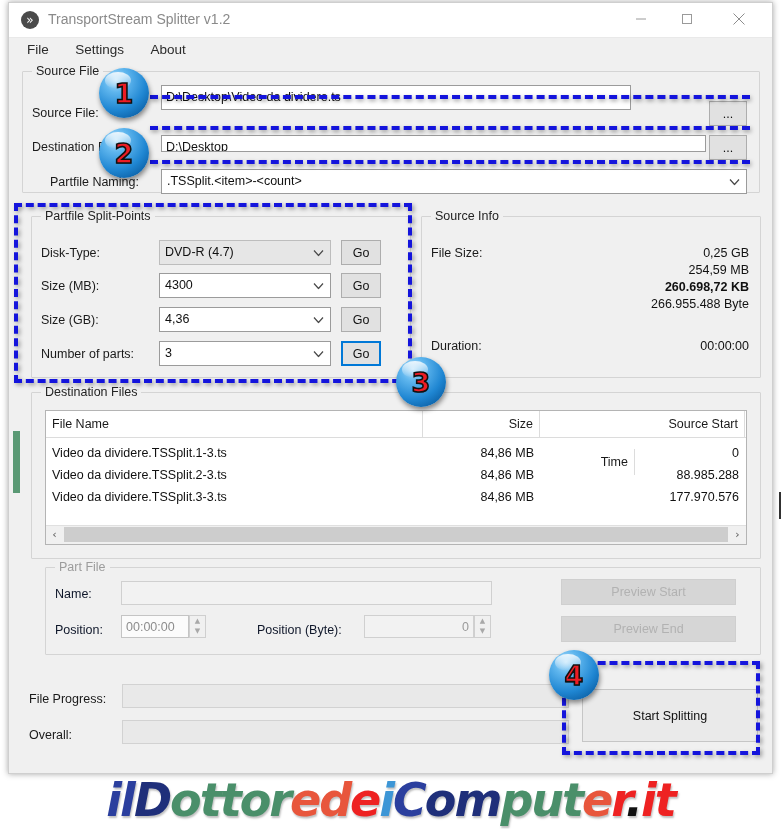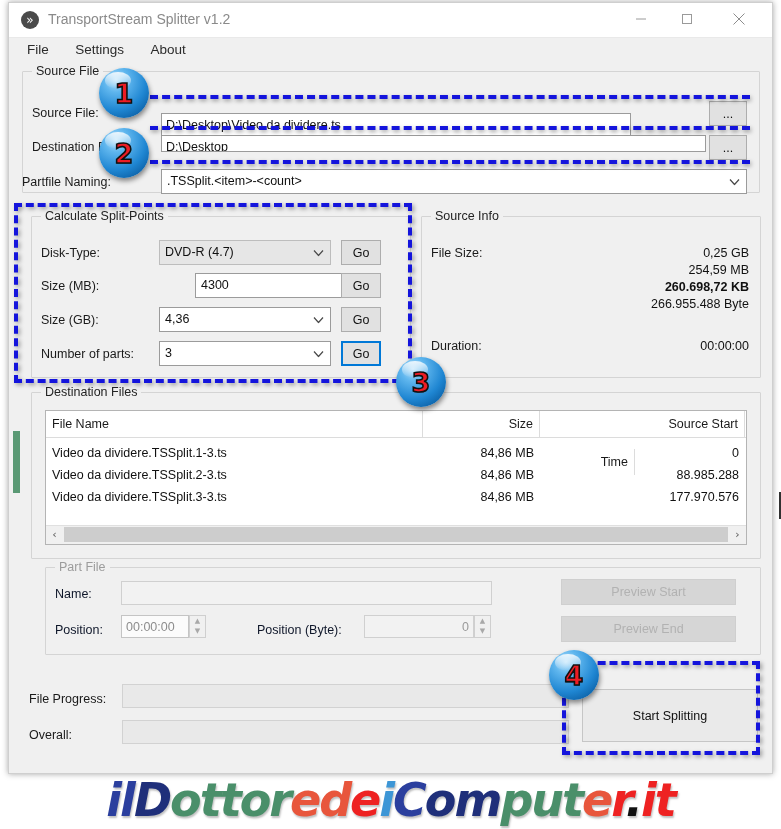--- a/index.html
+++ b/index.html
@@ -214,54 +214,54 @@
     <div class="mi">File</div>
     <div class="mi">Settings</div>
     <div class="mi">About</div>
   </div>
 
   <div class="group" style="left:13px;top:68px;width:738px;height:122px;">
     <div class="legend">Source File</div>
   </div>
 
   <div class="lbl" style="left:23px;top:103px;">Source File:</div>
-  <div class="tbox" style="left:152px;top:110px;width:470px;height:25px;">D:\Desktop\Video da dividere.ts</div>
+  <div class="tbox" style="left:152px;top:82px;width:470px;height:25px;">D:\Desktop\Video da dividere.ts</div>
   <div class="btn grey" style="left:700px;top:98px;width:38px;height:25px;">...</div>
 
   <div class="lbl" style="left:23px;top:137px;">Destination Folder:</div>
   <div class="tbox" style="left:152px;top:132px;width:545px;height:17px;">D:\Desktop</div>
   <div class="btn grey" style="left:700px;top:132px;width:38px;height:25px;">...</div>
 
-  <div class="lbl" style="left:13px;top:172px;">Partfile Naming:</div>
+  <div class="lbl" style="left:41px;top:172px;">Partfile Naming:</div>
   <div class="combo" style="left:152px;top:166px;width:586px;height:25px;">
     <span>.TSSplit.&lt;item&gt;-&lt;count&gt;</span>
     <span class="chev">
       <svg width="11" height="7" viewBox="0 0 11 7">
           <polyline points="1,1 5.5,6 10,1" fill="none" stroke="#4a4a4a" stroke-width="1.2"></polyline>
         </svg>
     </span>
   </div>
 
   <div class="group" style="left:22px;top:213px;width:380px;height:162px;">
-    <div class="legend">Calculate Split-Points</div>
+    <div class="legend">Partfile Split-Points</div>
   </div>
 
   <div class="lbl" style="left:32px;top:243px;">Disk-Type:</div>
   <div class="combo flat" style="left:150px;top:237px;width:172px;height:25px;">
     <span>DVD-R (4.7)</span>
     <span class="chev">
       <svg width="11" height="7" viewBox="0 0 11 7">
           <polyline points="1,1 5.5,6 10,1" fill="none" stroke="#4a4a4a" stroke-width="1.2"></polyline>
         </svg>
     </span>
   </div>
   <div class="btn" style="left:332px;top:237px;width:40px;height:25px;">Go</div>
 
   <div class="lbl" style="left:32px;top:276px;">Size (MB):</div>
-  <div class="combo" style="left:150px;top:270px;width:172px;height:25px;margin-left:36px;">
+  <div class="combo" style="left:150px;top:270px;width:172px;height:25px;">
     <span>4300</span>
     <span class="chev">
       <svg width="11" height="7" viewBox="0 0 11 7">
           <polyline points="1,1 5.5,6 10,1" fill="none" stroke="#4a4a4a" stroke-width="1.2"></polyline>
         </svg>
     </span>
   </div>
   <div class="btn" style="left:332px;top:270px;width:40px;height:25px;">Go</div>
 
   <div class="lbl" style="left:32px;top:310px;">Size (GB):</div>

